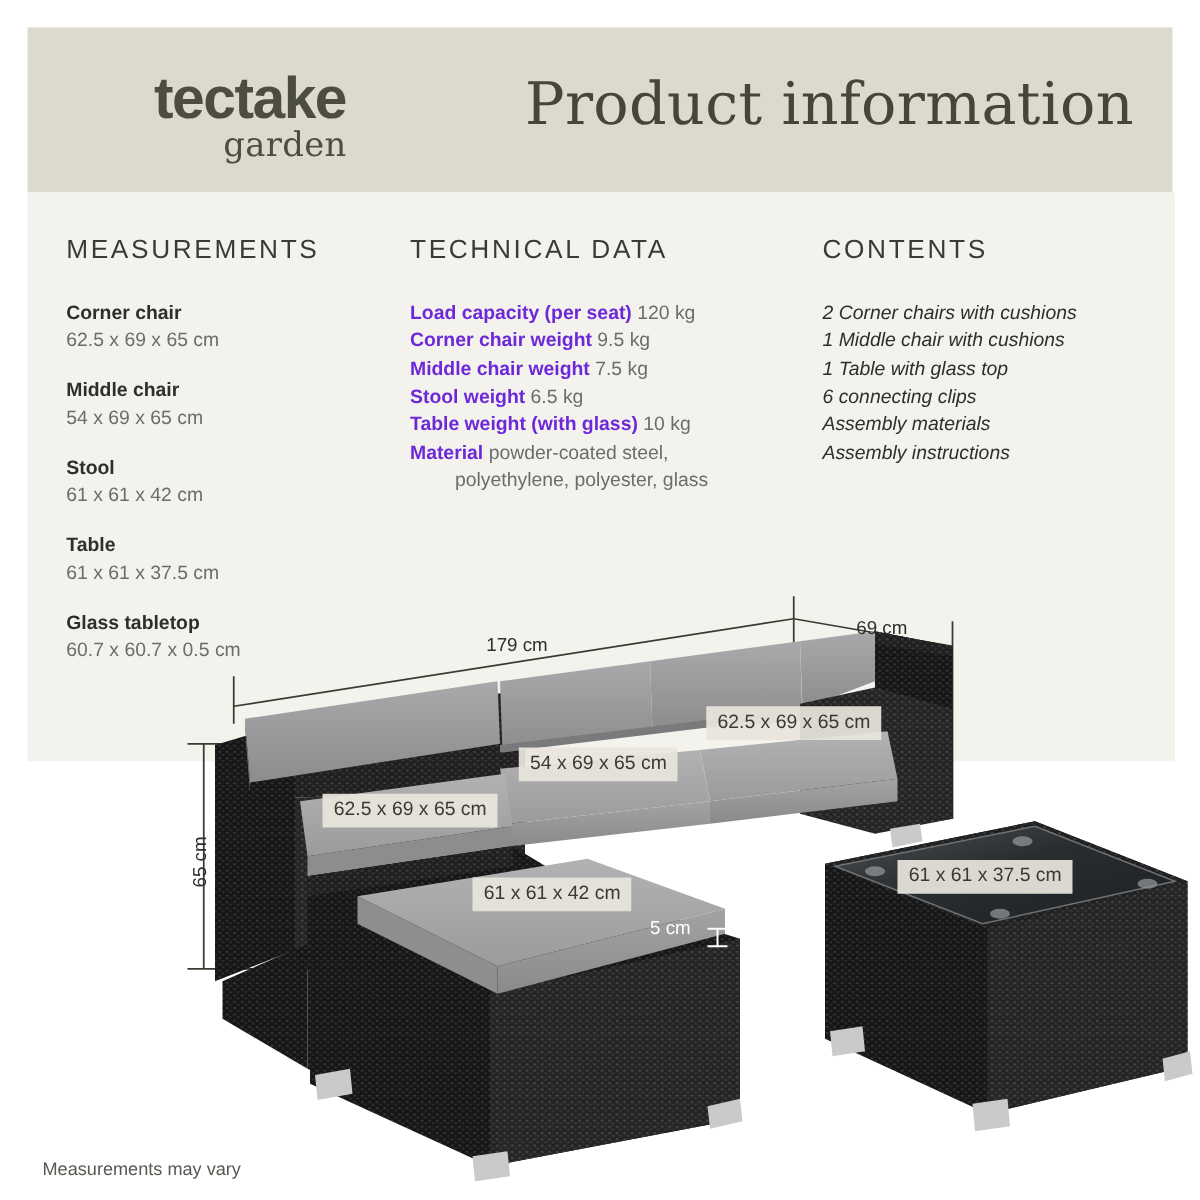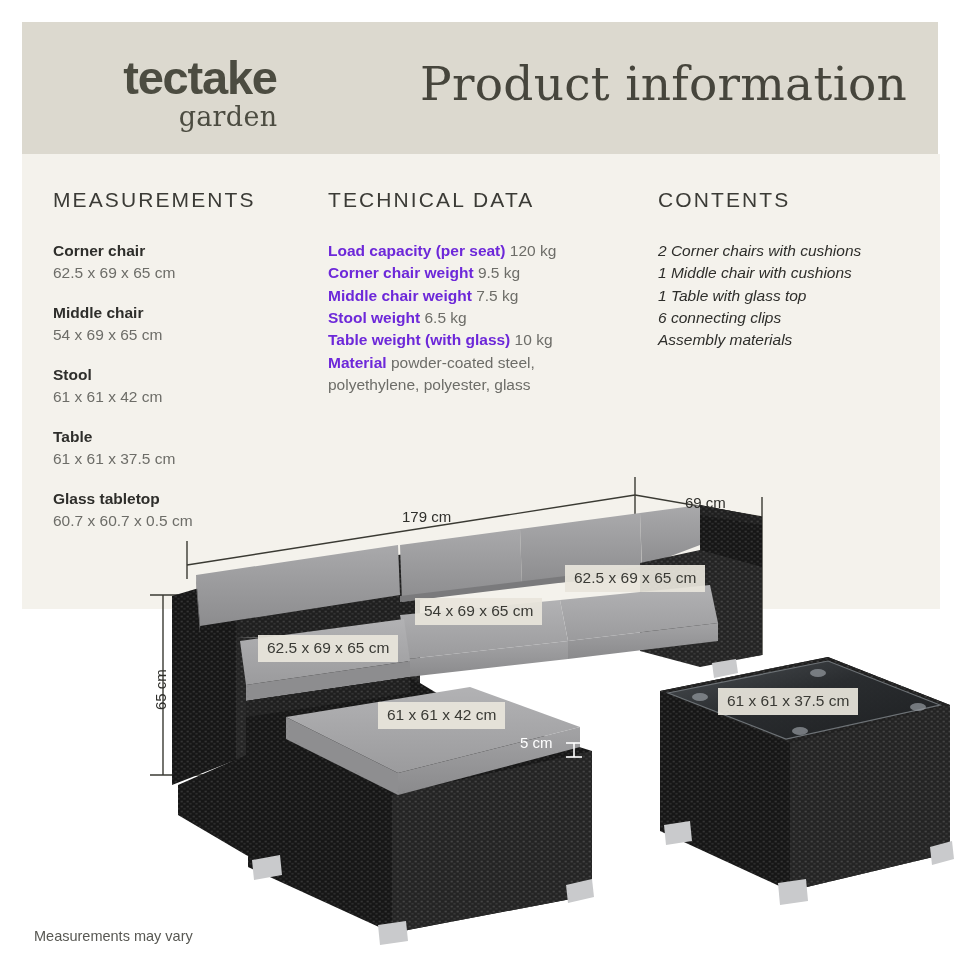--- a/index.html
+++ b/index.html
@@ -54,21 +54,21 @@
     font-size: 21px; font-weight: 400; letter-spacing: 2.1px;
     color: #3b3b36; margin-bottom: 28px; white-space: nowrap;
   }
 
   .meas-group { margin-bottom: 17px; }
   .meas-name { font-size: 15.5px; font-weight: 700; color: #2e2e2b; line-height: 1.45; }
   .meas-val  { font-size: 15.5px; font-weight: 400; color: #6d6d68; line-height: 1.45; }
 
   .tech-line { font-size: 15.5px; line-height: 1.44; color: #6d6d68; }
   .tech-line b { font-weight: 700; color: #6d28d9; }
-  .tech-cont { font-size: 15.5px; line-height: 1.44; color: #6d6d68; }
+  .tech-cont { font-size: 15.5px; line-height: 1.44; color: #6d6d68; margin-left: 36px; }
 
   .contents-line { font-size: 15.5px; line-height: 1.44; color: #2e2e2b; white-space: nowrap; font-style: italic; }
 
   
   .footer-note {
     position: absolute; left: 34px; top: 928px;
     font-size: 14.5px; color: #585853;
   }
 
   
@@ -166,20 +166,21 @@
     <div class="tech-cont">polyethylene, polyester, glass</div>
   </div>
 
   <div class="col col-contents">
     <div class="col-heading">CONTENTS</div>
     <div class="contents-line">2 Corner chairs with cushions</div>
     <div class="contents-line">1 Middle chair with cushions</div>
     <div class="contents-line">1 Table with glass top</div>
     <div class="contents-line">6 connecting clips</div>
     <div class="contents-line">Assembly materials</div>
+    <div class="contents-line">Assembly instructions</div>
   </div>
 
   <svg id="illus" viewBox="0 0 960 500">
     <defs>
       <pattern id="rattan" width="6" height="5" patternUnits="userSpaceOnUse">
         <rect width="6" height="5" fill="#161616"></rect>
         <rect x="0.6" y="0.7" width="2.2" height="1.7" fill="#343434"></rect>
         <rect x="3.4" y="2.9" width="2.2" height="1.7" fill="#2c2c2c"></rect>
       </pattern>
       <pattern id="rattanLite" width="6" height="5" patternUnits="userSpaceOnUse">
@@ -309,21 +310,21 @@
       <ellipse cx="818" cy="218" rx="8" ry="4" fill="#8f9499" opacity="0.75"></ellipse>
       <ellipse cx="918" cy="252" rx="8" ry="4" fill="#8f9499" opacity="0.75"></ellipse>
       <ellipse cx="800" cy="276" rx="8" ry="4" fill="#8f9499" opacity="0.75"></ellipse>
 
       <polygon points="664,370 690,366 692,386 666,390" fill="#c9cacc"></polygon>
       <polygon points="778,428 806,424 808,446 780,450" fill="#c9cacc"></polygon>
       <polygon points="930,392 952,386 954,404 932,410" fill="#c9cacc"></polygon>
     </g>
   </svg>
 
-  <div class="dim-text" style="left:402px; top:508px;">179 cm</div>
+  <div class="dim-text" style="left:389px; top:508px;">179 cm</div>
 
   <div class="dim-text" style="left:685px; top:494px;">69 cm</div>
 
   <div class="dim-text-vert" style="left:152px; top:710px;">65 cm</div>
 
   <div class="dim-text-white" style="left:520px; top:734px;text-align:center;">5 cm</div>
 
   <div class="callout" style="left:565px; top:565px;">62.5 x 69 x 65 cm</div>
 
   <div class="callout" style="left:415px; top:598px;">54 x 69 x 65 cm</div>

